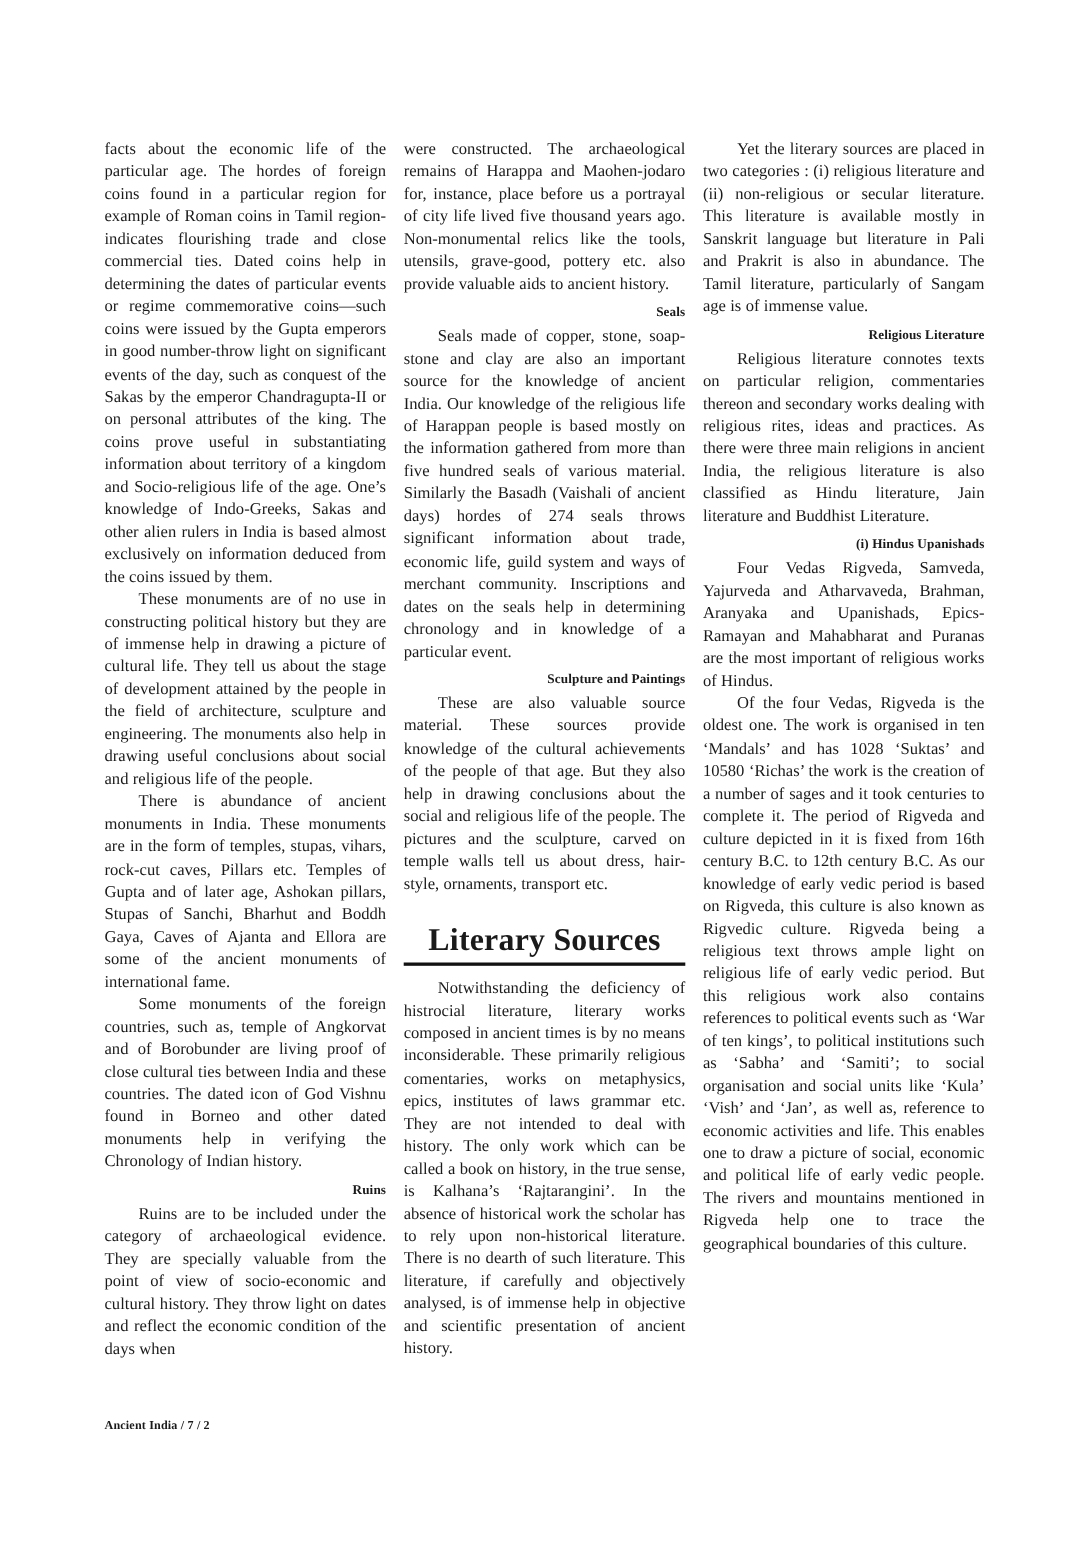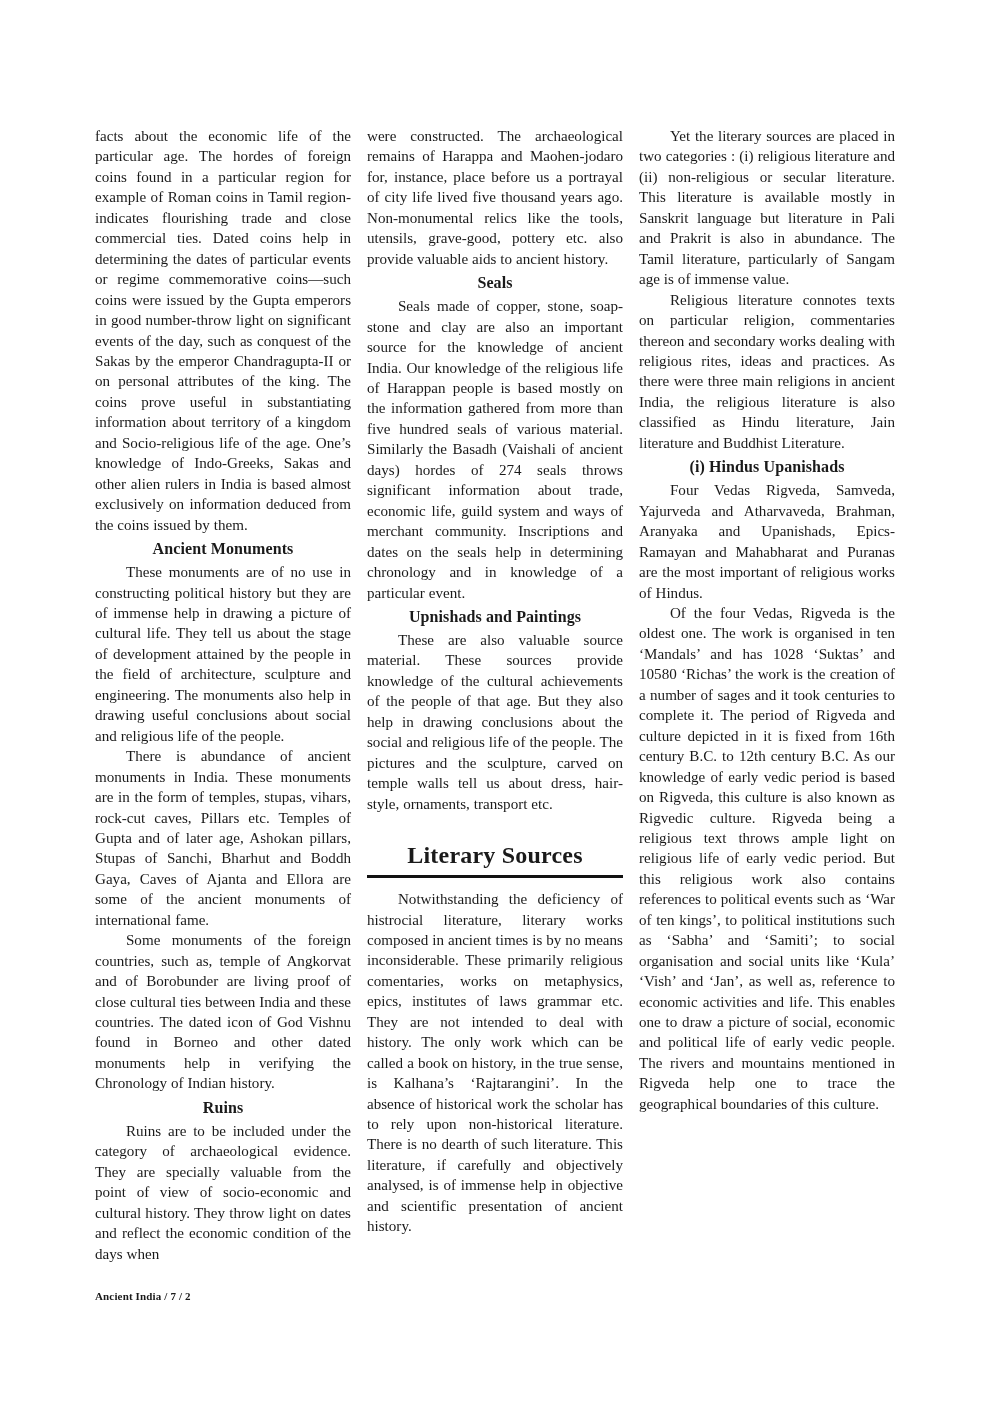--- a/index.html
+++ b/index.html
@@ -49,34 +49,34 @@
     hyphens: none;
     word-spacing: 0.01em;
   }
 
   p.body.cont {
     text-indent: 0;
   }
 
   h3.heading {
     margin: 2px 0 1px 0;
-    font-size: 16px;
+    font-size: 12px;
     line-height: 24px;
     font-weight: bold;
-    text-align: center;
+    text-align: right;
     letter-spacing: 0.1px;
   }
 
   .major-heading-wrap {
     margin: 27px 0 11px 0;
   }
 
   h2.major-heading {
     margin: 0 0 6px 0;
-    font-size: 24px;
+    font-size: 29px;
     line-height: 28px;
     font-weight: bold;
     text-align: center;
     letter-spacing: 0.2px;
   }
 
   .rule {
     height: 3px;
     background: #111111;
     width: 100%;
@@ -92,43 +92,43 @@
   }
 </style>
 </head>
 <body>
 
 <div class="page">
   <div class="columns">
 
     <div class="col">
       <p class="body cont">facts about the economic life of the particular age. The hordes of foreign coins found in a particular region for example of Roman coins in Tamil region-indicates flourishing trade and close commercial ties. Dated coins help in determining the dates of particular events or regime commemorative coins—such coins were issued by the Gupta emperors in good number-throw light on significant events of the day, such as conquest of the Sakas by the emperor Chandragupta-II or on personal attributes of the king. The coins prove useful in substantiating information about territory of a kingdom and Socio-religious life of the age. One’s knowledge of Indo-Greeks, Sakas and other alien rulers in India is based almost exclusively on information deduced from the coins issued by them.</p>
-      <h3 class="heading">Ancient Monuments</h3>
       <p class="body">These monuments are of no use in constructing political history but they are of immense help in drawing a picture of cultural life. They tell us about the stage of development attained by the people in the field of architecture, sculpture and engineering. The monuments also help in drawing useful conclusions about social and religious life of the people.</p>
       <p class="body">There is abundance of ancient monuments in India. These monuments are in the form of temples, stupas, vihars, rock-cut caves, Pillars etc. Temples of Gupta and of later age, Ashokan pillars, Stupas of Sanchi, Bharhut and Boddh Gaya, Caves of Ajanta and Ellora are some of the ancient monuments of international fame.</p>
       <p class="body">Some monuments of the foreign countries, such as, temple of Angkorvat and of Borobunder are living proof of close cultural ties between India and these countries. The dated icon of God Vishnu found in Borneo and other dated monuments help in verifying the Chronology of Indian history.</p>
       <h3 class="heading">Ruins</h3>
       <p class="body">Ruins are to be included under the category of archaeological evidence. They are specially valuable from the point of view of socio-economic and cultural history. They throw light on dates and reflect the economic condition of the days when</p>
     </div>
 
     <div class="col">
       <p class="body cont">were constructed. The archaeological remains of Harappa and Maohen-jodaro for, instance, place before us a portrayal of city life lived five thousand years ago. Non-monumental relics like the tools, utensils, grave-good, pottery etc. also provide valuable aids to ancient history.</p>
       <h3 class="heading">Seals</h3>
       <p class="body">Seals made of copper, stone, soap-stone and clay are also an important source for the knowledge of ancient India. Our knowledge of the religious life of Harappan people is based mostly on the information gathered from more than five hundred seals of various material. Similarly the Basadh (Vaishali of ancient days) hordes of 274 seals throws significant information about trade, economic life, guild system and ways of merchant community. Inscriptions and dates on the seals help in determining chronology and in knowledge of a particular event.</p>
-      <h3 class="heading">Upnishads and Paintings</h3>
+      <h3 class="heading">Sculpture and Paintings</h3>
       <p class="body">These are also valuable source material. These sources provide knowledge of the cultural achievements of the people of that age. But they also help in drawing conclusions about the social and religious life of the people. The pictures and the sculpture, carved on temple walls tell us about dress, hair-style, ornaments, transport etc.</p>
       <div class="major-heading-wrap">
         <h2 class="major-heading">Literary Sources</h2>
         <div class="rule"></div>
       </div>
       <p class="body">Notwithstanding the deficiency of histrocial literature, literary works composed in ancient times is by no means inconsiderable. These primarily religious comentaries, works on metaphysics, epics, institutes of laws grammar etc. They are not intended to deal with history. The only work which can be called a book on history, in the true sense, is Kalhana’s ‘Rajtarangini’. In the absence of historical work the scholar has to rely upon non-historical literature. There is no dearth of such literature. This literature, if carefully and objectively analysed, is of immense help in objective and scientific presentation of ancient history.</p>
     </div>
 
     <div class="col">
       <p class="body">Yet the literary sources are placed in two categories : (i) religious literature and (ii) non-religious or secular literature. This literature is available mostly in Sanskrit language but literature in Pali and Prakrit is also in abundance. The Tamil literature, particularly of Sangam age is of immense value.</p>
+      <h3 class="heading">Religious Literature</h3>
       <p class="body">Religious literature connotes texts on particular religion, commentaries thereon and secondary works dealing with religious rites, ideas and practices. As there were three main religions in ancient India, the religious literature is also classified as Hindu literature, Jain literature and Buddhist Literature.</p>
       <h3 class="heading">(i) Hindus Upanishads</h3>
       <p class="body">Four Vedas Rigveda, Samveda, Yajurveda and Atharvaveda, Brahman, Aranyaka and Upanishads, Epics-Ramayan and Mahabharat and Puranas are the most important of religious works of Hindus.</p>
       <p class="body">Of the four Vedas, Rigveda is the oldest one. The work is organised in ten ‘Mandals’ and has 1028 ‘Suktas’ and 10580 ‘Richas’ the work is the creation of a number of sages and it took centuries to complete it. The period of Rigveda and culture depicted in it is fixed from 16th century B.C. to 12th century B.C. As our knowledge of early vedic period is based on Rigveda, this culture is also known as Rigvedic culture. Rigveda being a religious text throws ample light on religious life of early vedic period. But this religious work also contains references to political events such as ‘War of ten kings’, to political institutions such as ‘Sabha’ and ‘Samiti’; to social organisation and social units like ‘Kula’ ‘Vish’ and ‘Jan’, as well as, reference to economic activities and life. This enables one to draw a picture of social, economic and political life of early vedic people. The rivers and mountains mentioned in Rigveda help one to trace the geographical boundaries of this culture.</p>
     </div>
 
   </div>
 
   <div class="footer">Ancient India / 7 / 2</div>
 </div>

